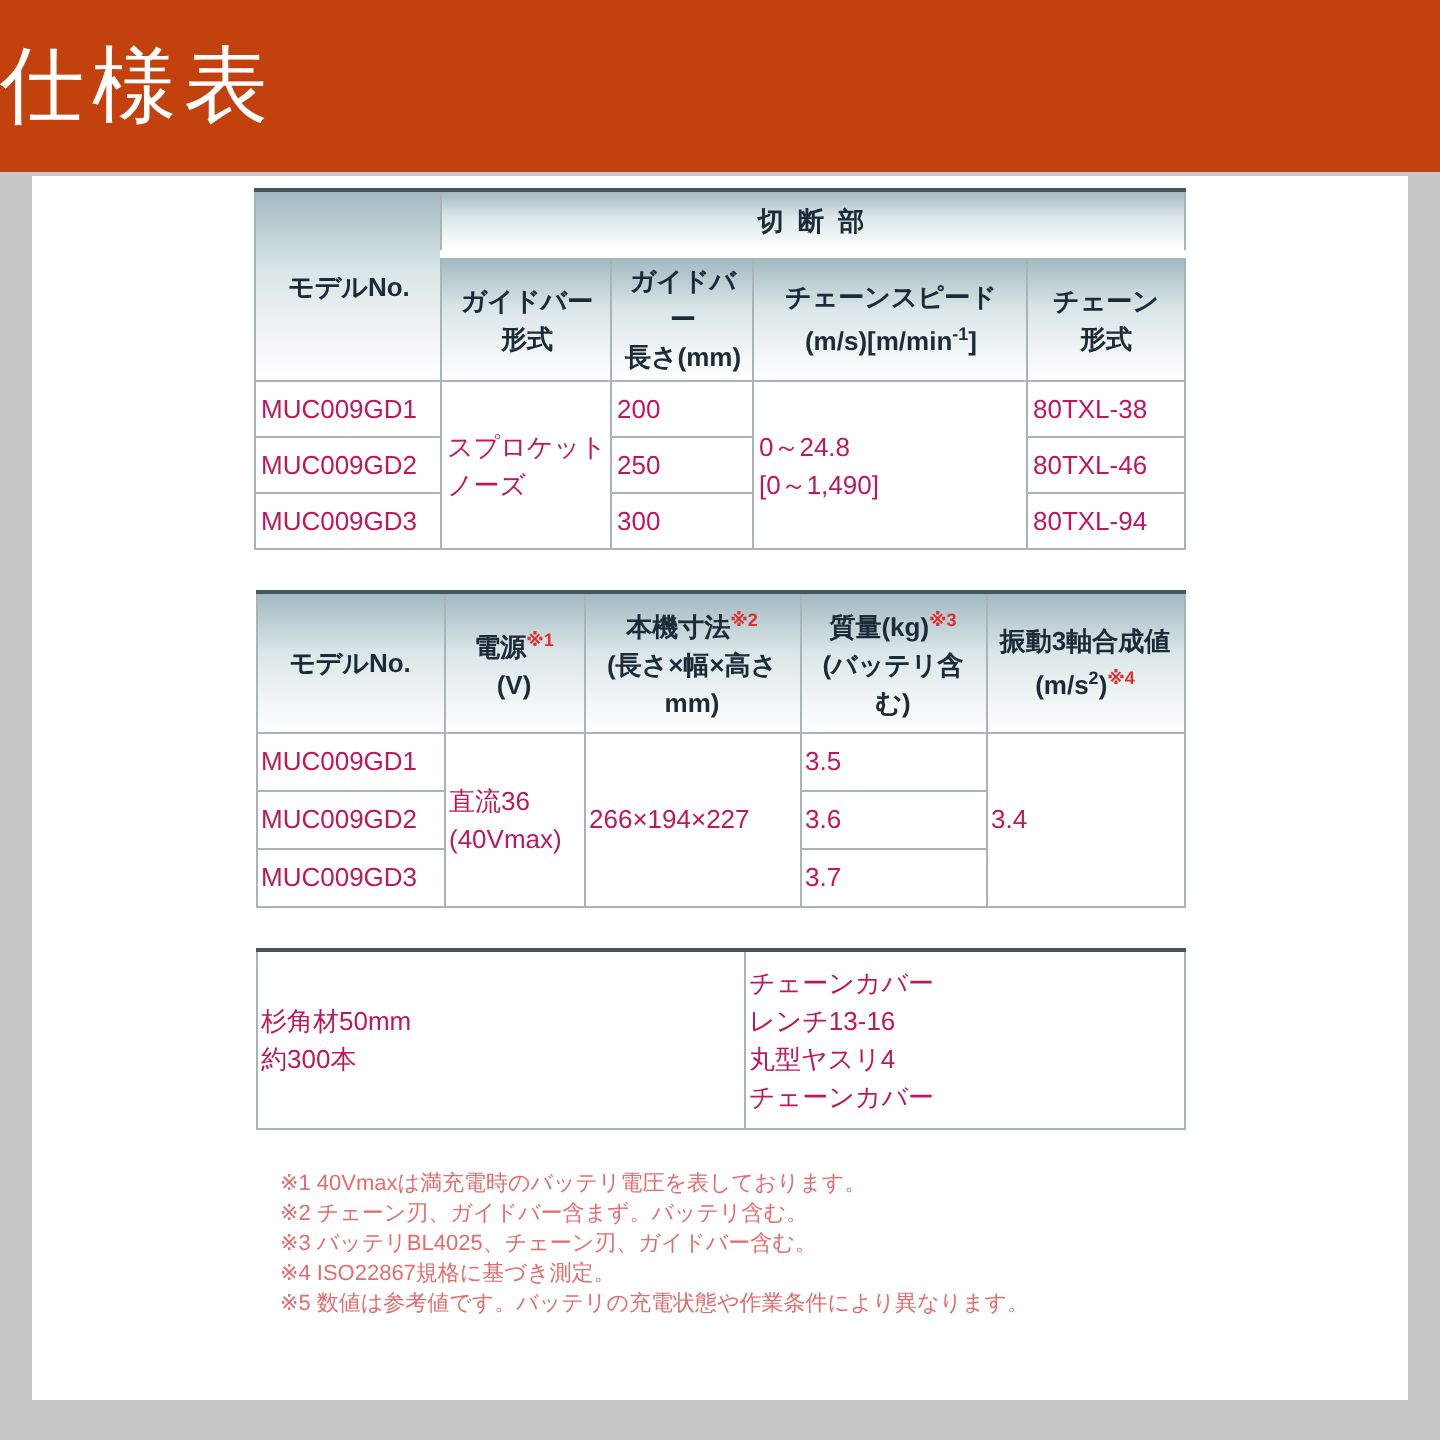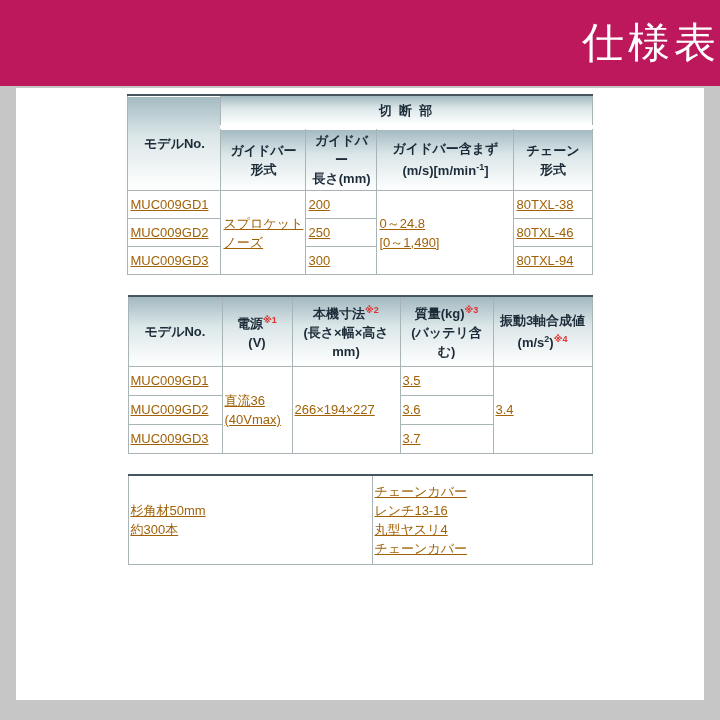--- a/index.html
+++ b/index.html
@@ -2,22 +2,22 @@
 <html><head>
 <meta charset="utf-8">
 <style>
   * { margin:0; padding:0; box-sizing:border-box; }
   html,body { width:720px; height:720px; overflow:hidden; }
   body {
     background:#c6c6c6;
     font-family:"Liberation Sans","DejaVu Sans",sans-serif;
   }
   .titlebar {
-    height:86px; background:#be185d;
-    display:flex; align-items:center; justify-content:flex-end;
+    height:86px; background:#c2410c;
+    display:flex; align-items:center; justify-content:flex-start;
   }
   .titlebar .title {
     color:#ffffff; font-size:42px; font-weight:500; letter-spacing:4px;
   }
   .panel {
     margin:2px 16px 0 16px; height:612px; background:#ffffff; padding-top:6px;
   }
   table {
     border-collapse:collapse; table-layout:fixed;
     margin:0 auto; width:464px; background:#ffffff;
@@ -26,21 +26,21 @@
   .t2, .t3 { margin-top:20px; }
   th, td {
     border:1px solid #a9b4b6;
     vertical-align:middle;
     padding:2px 2px; overflow:hidden;
   }
   th {
     background:linear-gradient(180deg,#a2b9c0 0%,#dbe6e8 42%,#ffffff 100%);
     color:#1c2b38; font-size:13px; font-weight:bold; line-height:19px;
   }
-  td { color:#a16207; font-size:13px; line-height:19px;text-decoration:underline; }
+  td { color:#be185d; font-size:13px; line-height:19px; }
   .group-hdr { height:32px; border-bottom:4px solid #ffffff; letter-spacing:0.55em; padding-left:0.55em; }
   .t1 .sub-hdr { height:52px; }
   .t1 td { height:28px; }
   .t2 th { height:70px; }
   .t2 td { height:29px; }
   .t3 th { height:48px; }
   .t3 td { height:90px; }
   .sup { font-size:9px; vertical-align:5px; letter-spacing:0; }
   .red { color:#e02f2f; }
   .notes { margin:20px 0 0 124px; }
@@ -64,21 +64,21 @@
         <col style="width:78px">
       </colgroup>
     <tbody>
       <tr>
         <th rowspan="2">モデルNo.</th>
         <th colspan="4" class="group-hdr">切断部</th>
       </tr>
       <tr>
         <th class="sub-hdr"><span>ガイドバー</span><br><span>形式</span></th>
         <th class="sub-hdr"><span>ガイドバー</span><br><span>長さ(mm)</span></th>
-        <th class="sub-hdr"><span>ガイドバー含まず</span><br><span>(m/s)[m/min</span><span class="sup">-1</span><span>]</span></th>
+        <th class="sub-hdr"><span>チェーンスピード</span><br><span>(m/s)[m/min</span><span class="sup">-1</span><span>]</span></th>
         <th class="sub-hdr"><span>チェーン</span><br><span>形式</span></th>
       </tr>
       <tr>
         <td>MUC009GD1</td>
         <td rowspan="3"><span>スプロケット</span><br><span>ノーズ</span></td>
         <td>200</td>
         <td rowspan="3"><span>0～24.8</span><br><span>[0～1,490]</span></td>
         <td>80TXL-38</td>
       </tr>
       <tr>
@@ -134,14 +134,21 @@
         <col style="width:220px">
       </colgroup>
     <tbody>
       <tr>
         <td><span>杉角材50mm</span><br><span>約300本</span></td>
         <td><span>チェーンカバー</span><br><span>レンチ13-16</span><br><span>丸型ヤスリ4</span><br><span>チェーンカバー</span></td>
       </tr>
     </tbody>
   </table>
 
+  <div class="notes">
+    <div class="note-line">※1 40Vmaxは満充電時のバッテリ電圧を表しております。</div>
+    <div class="note-line">※2 チェーン刃、ガイドバー含まず。バッテリ含む。</div>
+    <div class="note-line">※3 バッテリBL4025、チェーン刃、ガイドバー含む。</div>
+    <div class="note-line">※4 ISO22867規格に基づき測定。</div>
+    <div class="note-line">※5 数値は参考値です。バッテリの充電状態や作業条件により異なります。</div>
+  </div>
 
 </div>
 
 </body></html>

